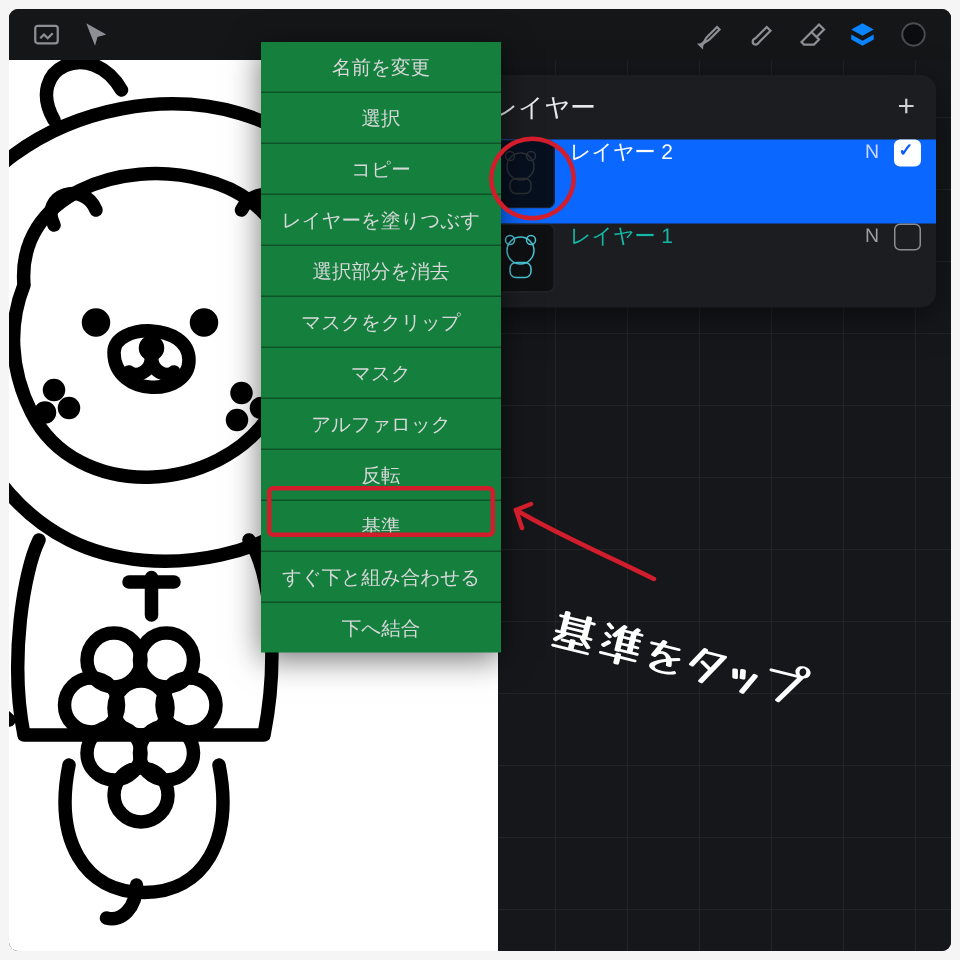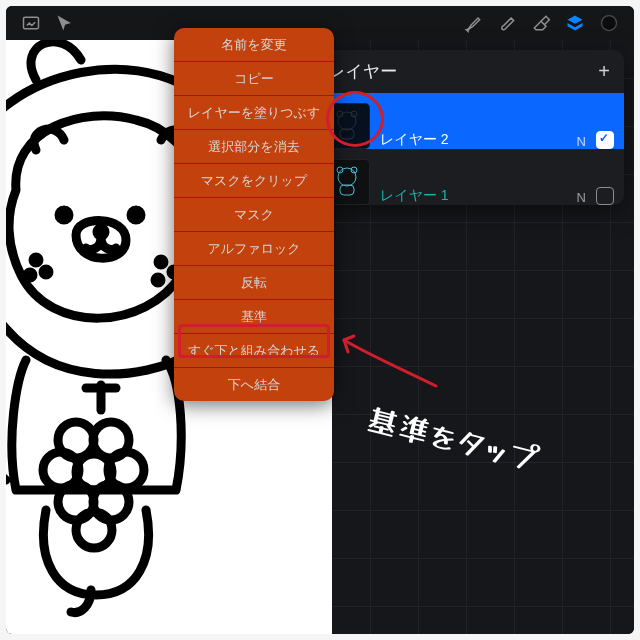--- a/index.html
+++ b/index.html
@@ -21,38 +21,38 @@
       linear-gradient(rgba(255,255,255,0.05) 1px,transparent 1px),
       linear-gradient(90deg,rgba(255,255,255,0.05) 1px,transparent 1px);
     background-size:48px 48px;
     background-position:-10px -10px;
   }
   
   .layers{position:absolute;right:10px;top:44px;width:310px;background:#1c1d21;border-radius:10px;box-shadow:0 6px 24px rgba(0,0,0,0.5);color:#e8e9ea;overflow:hidden;}
   .layers-header{display:flex;align-items:center;justify-content:space-between;padding:10px 14px 10px 14px;}
   .layers-title{font-size:17px;font-weight:500;}
   .plus{font-size:20px;color:#cfd1d3;}
-  .layer-row{display:flex;align-items:flex-end;height:56px;padding:0 10px;box-sizing:border-box;gap:10px;}
+  .layer-row{display:flex;align-items:flex-start;height:56px;padding:0 10px;box-sizing:border-box;gap:10px;}
   .layer-row.sel{background:#0a67ff;color:#fff;}
   .layer-row.dim .layer-name{color:#14b8a6;}
   .thumb{width:44px;height:44px;border-radius:5px;background:#0f1012;border:1px solid rgba(255,255,255,0.08);display:flex;align-items:center;justify-content:center;}
   .thumb.sel{background:#07101f;}
   .thumb.bg{background:#ffffff;border:1px solid rgba(255,255,255,0.12);}
   .mini{stroke:#2b3036;stroke-width:1;fill:none;}
   .mini.cyan{stroke:#4cc6d9;}
   .layer-name{flex:1;font-size:14px;}
   .blend{font-size:13px;color:#c7d7ff;}
   .layer-row:not(.sel) .blend{color:#9a9da1;}
   .chk{width:18px;height:18px;border-radius:4px;border:1.5px solid #8a8d91;box-sizing:border-box;position:relative;}
   .chk.on{background:#0a84ff;border-color:#0a84ff;}
   .chk.on.white{background:#ffffff;border-color:#ffffff;}
   .chk.on::after{content:"✓";color:#fff;font-size:12px;position:absolute;left:2px;top:-1px;font-weight:700;}
   .chk.on.white::after{color:#0a5bff;}
   
-  .ctx{position:absolute;left:168px;top:22px;width:160px;background:#c2410c;border-radius:10px;box-shadow:0 4px 20px rgba(0,0,0,0.55);color:#d7d8da;overflow:hidden;font-size:13px;}
+  .ctx{position:absolute;left:168px;top:22px;width:160px;background:#15803d;border-radius:0;box-shadow:0 4px 20px rgba(0,0,0,0.55);color:#d7d8da;overflow:hidden;font-size:13px;}
   .ctx .mi{height:33px;display:flex;align-items:center;justify-content:center;border-bottom:1px solid rgba(0,0,0,0.35);white-space:nowrap;padding:0 6px;}
   .ctx .mi:last-child{border-bottom:none;}
   
   .hl-box{position:absolute;border:3px solid #d11d2c;border-radius:4px;box-sizing:border-box;}
   .hl-circ{position:absolute;border:3px solid #d11d2c;border-radius:50%;box-sizing:border-box;}
   .arrow{position:absolute;pointer-events:none;}
   .hand{position:absolute;color:#ffffff;font-size:30px;font-weight:400;font-family:"Yusei Magic","Zen Maru Gothic","Hiragino Maru Gothic ProN","Comic Sans MS",cursive,sans-serif;letter-spacing:2px;transform:rotate(14deg);white-space:nowrap;}
 </style>
 </head>
 <body>
@@ -191,20 +191,21 @@
         </div>
         <div class="layer-name">レイヤー 1</div>
         <div class="blend">N</div>
         <div class="chk"></div>
       </div>
 
     </div>
 
     <div class="ctx">
       <div class="mi">名前を変更</div>
+      <div class="mi">選択</div>
       <div class="mi">コピー</div>
       <div class="mi">レイヤーを塗りつぶす</div>
       <div class="mi">選択部分を消去</div>
       <div class="mi">マスクをクリップ</div>
       <div class="mi">マスク</div>
       <div class="mi">アルファロック</div>
       <div class="mi">反転</div>
       <div class="mi">基準</div>
       <div class="mi">すぐ下と組み合わせる</div>
       <div class="mi">下へ結合</div>

